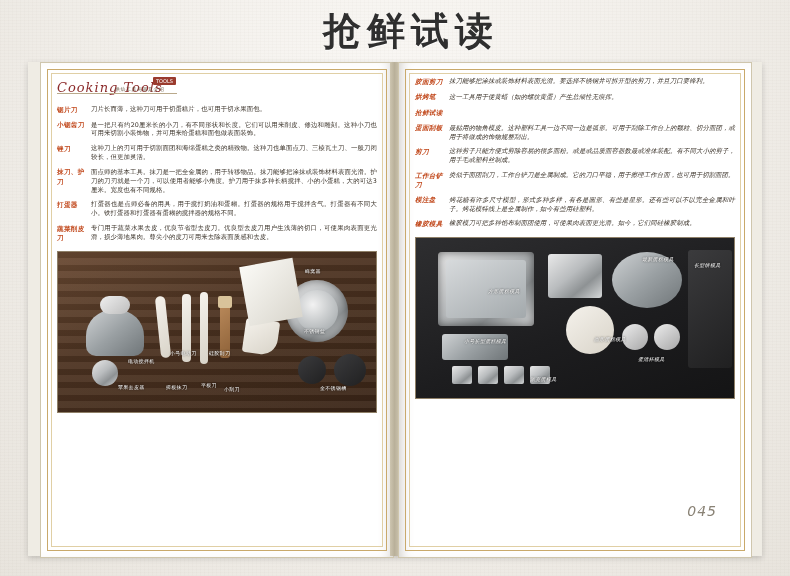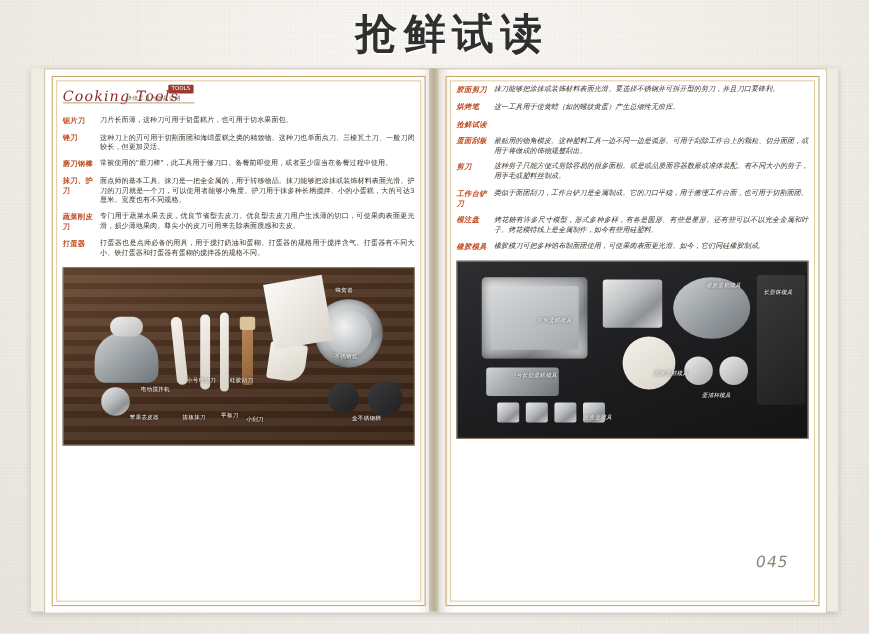--- a/index.html
+++ b/index.html
@@ -165,38 +165,38 @@
         <span class="badge">TOOLS</span>
         <span class="rule"></span>
       </div>
 
       <div id="left-entries">
           <div class="entry">
             <div class="term">锯片刀</div>
             <div class="body">刀片长而薄，这种刀可用于切蛋糕片，也可用于切水果面包。</div>
           </div>
           <div class="entry">
+            <div class="term">小锯齿刀</div>
+            <div class="body">是一把只有约20厘米长的小刀，有不同形状和长度。它们可以用来削皮、修边和雕刻。这种小刀也可用来切割小装饰物，并可用来给蛋糕和面包做表面装饰。</div>
+          </div>
+          <div class="entry">
             <div class="term">锉刀</div>
             <div class="body">这种刀上的刃可用于切割面团和海绵蛋糕之类的精致物。这种刀也单面点刀、三棱瓦土刀、一般刀闭较长，但更加灵活。</div>
           </div>
           <div class="entry">
-            <div class="term">磨刀钢棒</div>
-            <div class="body">常被使用的"磨刀棒"，此工具用于修刀口。备餐前即使用，或者至少应当在备餐过程中使用。</div>
-          </div>
-          <div class="entry">
             <div class="term">抹刀、护刀</div>
             <div class="body">面点师的基本工具。抹刀是一把全金属的，用于转移物品。抹刀能够把涂抹或装饰材料表面光滑。护刀的刀刃就是一个刀，可以使用者能够小角度。护刀用于抹多种长柄搅拌、小的小蛋糕，大的可达3厘米。宽度也有不同规格。</div>
           </div>
           <div class="entry">
+            <div class="term">打蛋器</div>
+            <div class="body">打蛋器也是点师必备的用具，用于搅打奶油和蛋糊。打蛋器的规格用于搅拌含气。打蛋器有不同大小。铁打蛋器和打蛋器有蛋糊的搅拌器的规格不同。</div>
+          </div>
+          <div class="entry">
             <div class="term">蔬菜削皮刀</div>
             <div class="body">专门用于蔬菜水果去皮，优良节省型去皮刀。优良型去皮刀用户生浅薄的切口，可使果肉表面更光滑，损少薄地果肉。尊尖小的皮刀可用来去除表面质感和去皮。</div>
-          </div>
-          <div class="entry">
-            <div class="term">打蛋器</div>
-            <div class="body">打蛋器也是点师必备的用具，用于搅打奶油和蛋糊。打蛋器的规格用于搅拌含气。打蛋器有不同大小。铁打蛋器和打蛋器有蛋糊的搅拌器的规格不同。</div>
           </div>
         </div>
 
       <div class="photo left-photo">
         <div class="wood"></div>
 
         <div class="obj circle metal" style="left:228px;top:28px;width:62px;height:62px;box-shadow:inset 0 0 8px rgba(0,0,0,.5);"></div>
         <div class="obj circle" style="left:238px;top:38px;width:42px;height:42px;background:radial-gradient(circle at 40% 35%,#f2f2f2,#9aa0a3);"></div>
 
         <div class="obj circle metal-dark" style="left:28px;top:58px;width:58px;height:46px;border-radius:26px 26px 10px 10px;"></div>

